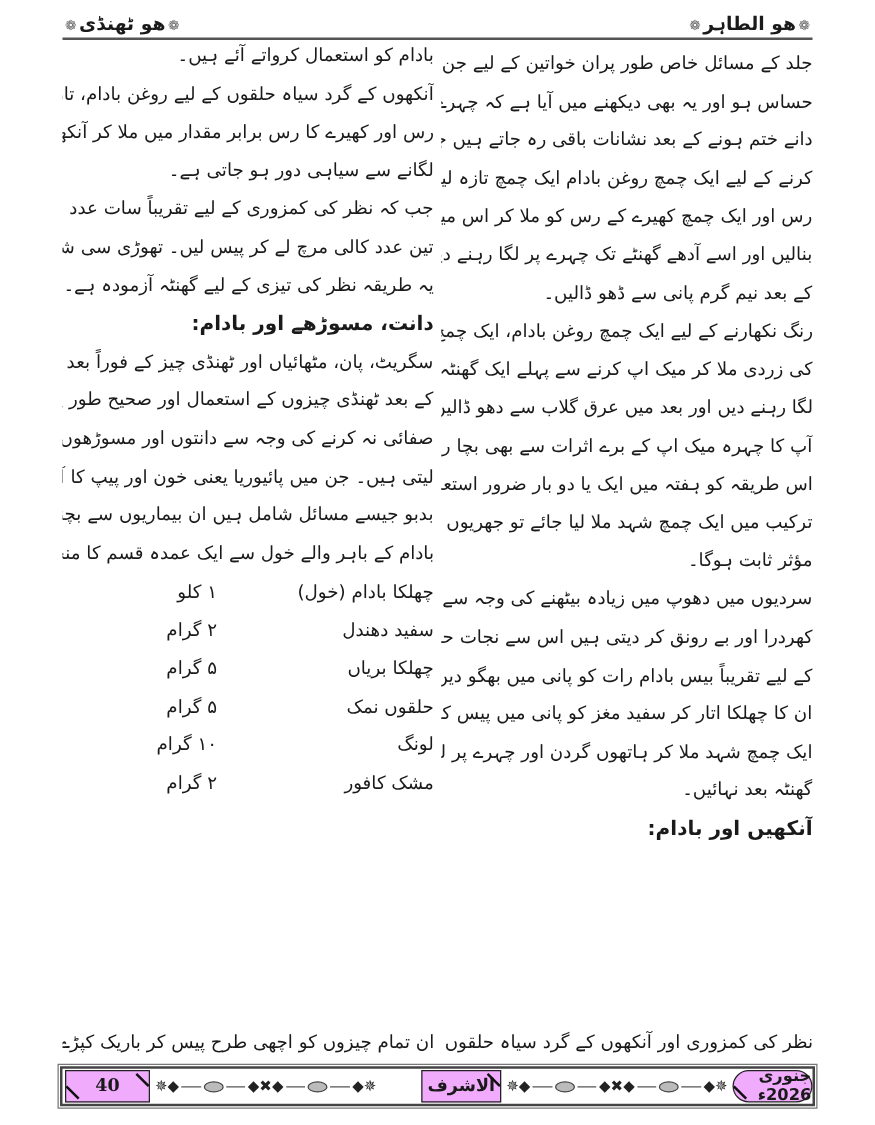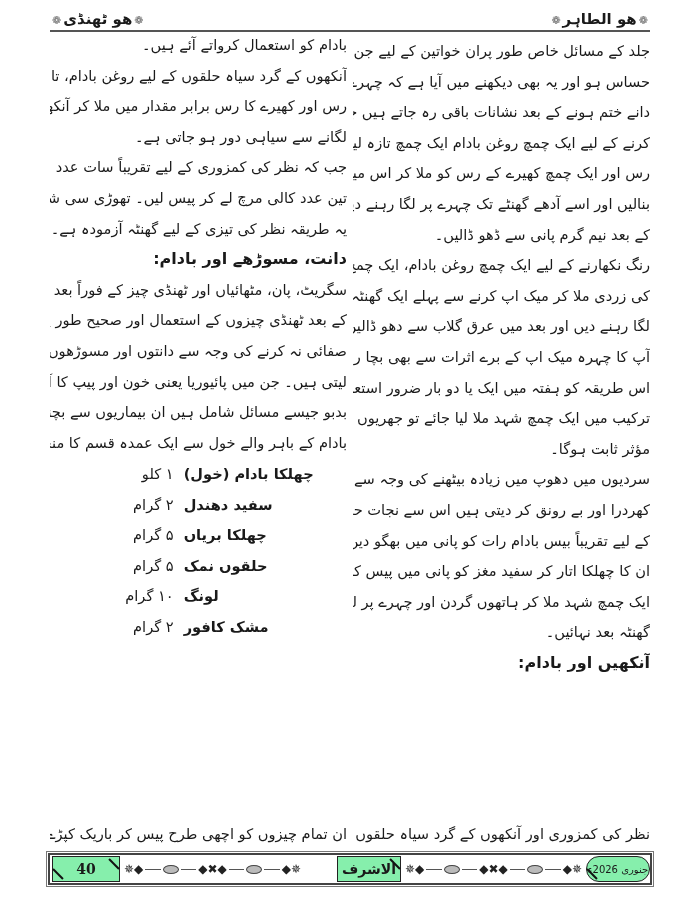--- a/index.html
+++ b/index.html
@@ -12,33 +12,33 @@
   .orn { color: #666; font-size: 11px; padding: 0 2px; }
   .rule { position: absolute; top: 30px; left: 50px; width: 600px; height: 2px; background: #555; }
   .col { position: absolute; top: 36px; width: 297px; direction: rtl; text-align: justify; font-size: 14.6px; }
   .col-right { right: 50px; }
   .col-left { left: 50px; top: 30px; }
   .line { height: 30.6px; line-height: 30.6px; white-space: nowrap; overflow: hidden; text-align-last: justify; }
   .line.short { text-align-last: right; }
   .heading { font-weight: bold; font-size: 16px; text-align-last: right; }
   .tbl { width: 100%; border-collapse: collapse; direction: rtl; }
   .tbl td { height: 30.6px; padding: 0; font-size: 14.6px; margin-top: 20px; }
-  .tbl td.name { width: 55%; text-align: left; font-weight: bold; }
+  .tbl td.name { width: 55%; text-align: right; }
   .tbl td.qty { text-align: right; padding-right: 10px; }
   .bottom-line { position: absolute; top: 820px; left: 50px; width: 600px; height: 28px; direction: rtl; font-size: 14.6px; line-height: 28px; }
   .bottom-line .r { position: absolute; right: 0; width: 297px; text-align-last: justify; white-space: nowrap; overflow: hidden; }
   .bottom-line .l { position: absolute; left: 0; width: 297px; text-align-last: justify; white-space: nowrap; overflow: hidden; }
   .footer { position: absolute; top: 853px; left: 38px; width: 448px; height: 28px; border: 2px solid #444; box-shadow: 0 0 0 1px #fff, 0 0 0 2px #777; display: flex; align-items: center; }
-  .fbox { position: relative; height: 24px; border: 1px solid #222; display: flex; align-items: center; justify-content: center; font-weight: bold; font-size: 14px; background: #86efac; }
+  .fbox { position: relative; height: 24px; border: 1px solid #222; display: flex; align-items: center; justify-content: center; font-weight: bold; font-size: 14px; background: #f0abfc; }
   .fbox .slash { position: absolute; width: 14px; height: 2px; background: #111; }
   .fbox .slash.a { left: -2px; bottom: 6px; transform: rotate(45deg); }
   .fbox .slash.b { right: -2px; top: 6px; transform: rotate(45deg); }
   .page-box { width: 66px; margin-left: 2px; font-family: "DejaVu Serif", serif; }
   .name-box { width: 62px; direction: rtl; margin-left: 32px; }
-  .date-box { width: 62px; direction: rtl; font-size: 10px; font-weight: normal; border-radius: 13px; }
+  .date-box { width: 62px; direction: rtl; font-size: 13px; font-weight: bold; border-radius: 13px; }
   .ornament { flex: 1; display: flex; align-items: center; justify-content: space-around; color: #222; font-size: 12px; padding: 0 4px; }
   .ornament .dash { flex: 1; height: 1px; background: #555; margin: 0 2px; }
   .ornament .dia { width: 14px; height: 7px; border: 1px solid #444; transform: rotate(0deg); border-radius: 50%; background: #bbb; }
 </style>
 </head>
 <body>
 
 <div class="header">
   <div class="right">
     <span class="orn">❁</span><span>هو الطاہر</span><span class="orn">❁</span>

